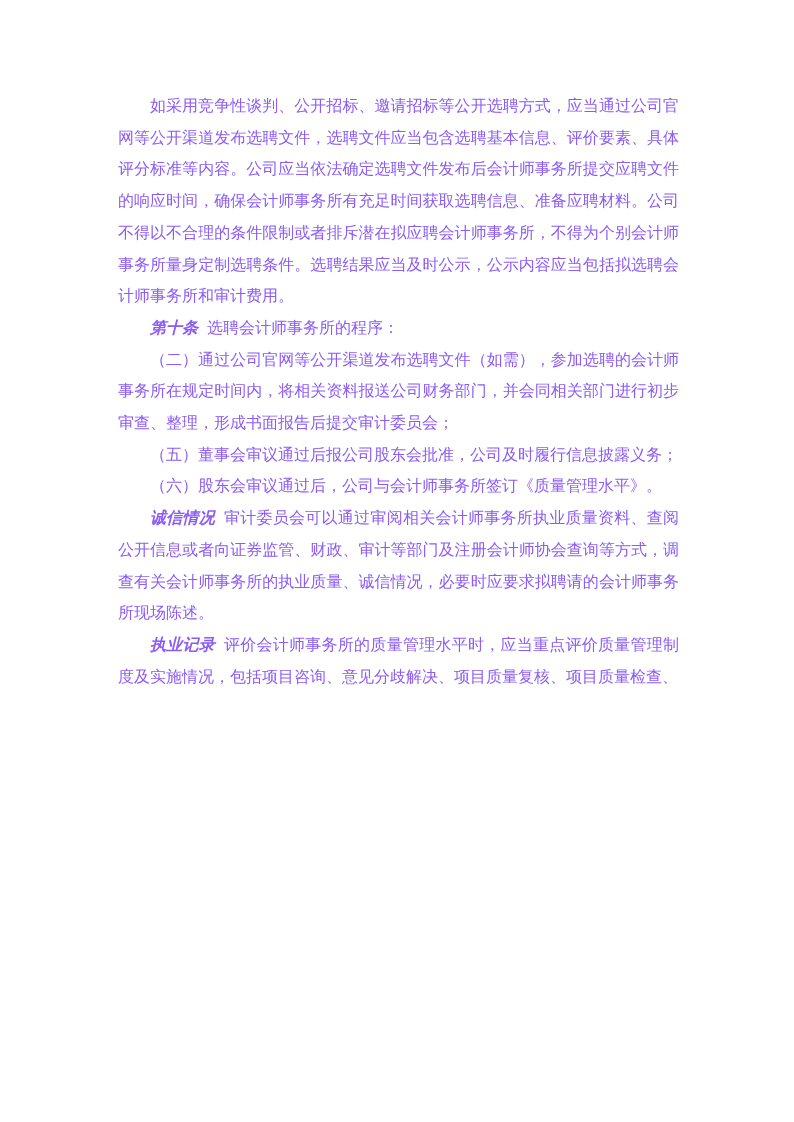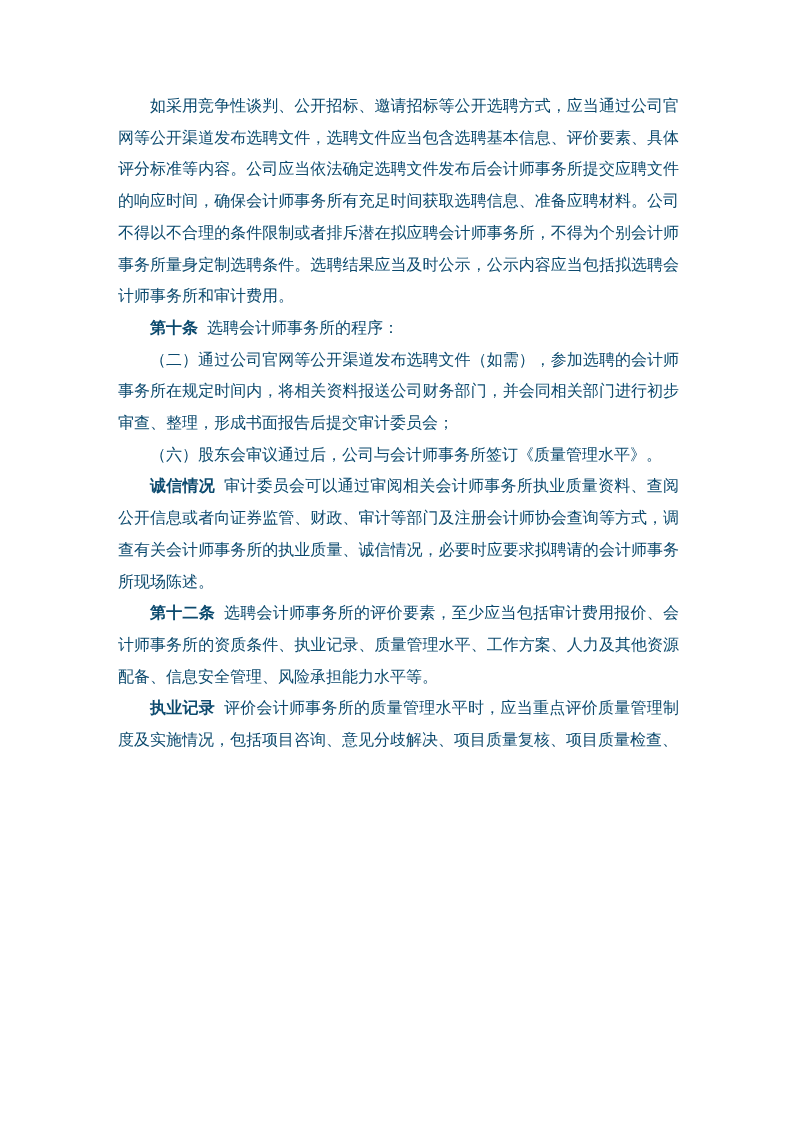--- a/index.html
+++ b/index.html
@@ -15,54 +15,55 @@
     overflow: hidden;
   }
   .content {
     position: absolute;
     left: 118px;
     top: 90px;
     width: 561px;
     font-family: "Liberation Serif", "DejaVu Serif", serif;
     font-size: 16px;
     line-height: 31.7px;
-    color: #0c4a6e;
+    color: #8b5cf6;
     text-align: justify;
   }
   .para {
     margin: 0;
     padding: 0;
     text-indent: 2em;
   }
   .lead {
     font-weight: bold;
+    font-style: italic;
   }
   .lead:not(:empty) {
     margin-right: 9px;
   }
 </style>
 </head>
 <body>
 
 <div class="page">
   <div class="content">
 
     <p class="para"><b class="lead"></b><span>如采用竞争性谈判、公开招标、邀请招标等公开选聘方式，应当通过公司官网等公开渠道发布选聘文件，选聘文件应当包含选聘基本信息、评价要素、具体评分标准等内容。公司应当依法确定选聘文件发布后会计师事务所提交应聘文件的响应时间，确保会计师事务所有充足时间获取选聘信息、准备应聘材料。公司不得以不合理的条件限制或者排斥潜在拟应聘会计师事务所，不得为个别会计师事务所量身定制选聘条件。选聘结果应当及时公示，公示内容应当包括拟选聘会计师事务所和审计费用。</span></p>
 
     <p class="para"><b class="lead">第十条</b><span>选聘会计师事务所的程序：</span></p>
 
 
     <p class="para"><b class="lead"></b><span>（二）通过公司官网等公开渠道发布选聘文件（如需），参加选聘的会计师事务所在规定时间内，将相关资料报送公司财务部门，并会同相关部门进行初步审查、整理，形成书面报告后提交审计委员会；</span></p>
 
 
 
+    <p class="para"><b class="lead"></b><span>（五）董事会审议通过后报公司股东会批准，公司及时履行信息披露义务；</span></p>
 
     <p class="para"><b class="lead"></b><span>（六）股东会审议通过后，公司与会计师事务所签订《质量管理水平》。</span></p>
 
     <p class="para"><b class="lead">诚信情况</b><span>审计委员会可以通过审阅相关会计师事务所执业质量资料、查阅公开信息或者向证券监管、财政、审计等部门及注册会计师协会查询等方式，调查有关会计师事务所的执业质量、诚信情况，必要时应要求拟聘请的会计师事务所现场陈述。</span></p>
 
-    <p class="para"><b class="lead">第十二条</b><span>选聘会计师事务所的评价要素，至少应当包括审计费用报价、会计师事务所的资质条件、执业记录、质量管理水平、工作方案、人力及其他资源配备、信息安全管理、风险承担能力水平等。</span></p>
 
 
     <p class="para"><b class="lead">执业记录</b><span>评价会计师事务所的质量管理水平时，应当重点评价质量管理制度及实施情况，包括项目咨询、意见分歧解决、项目质量复核、项目质量检查、</span></p>
 
   </div>
 </div>
 
 </body></html>

